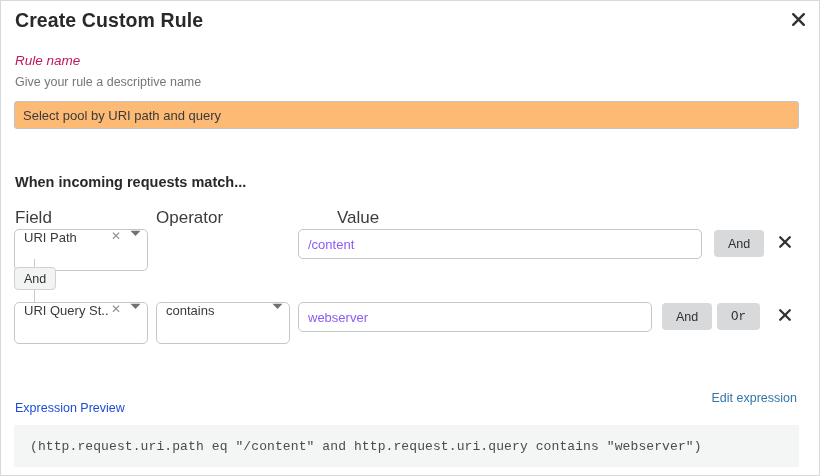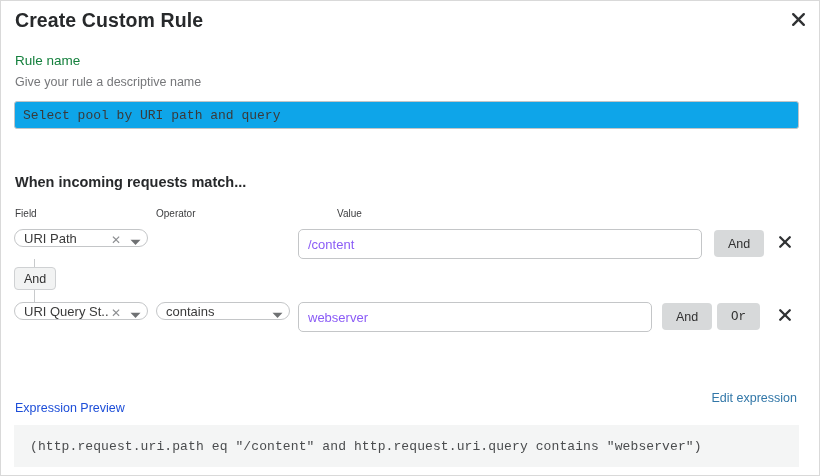--- a/index.html
+++ b/index.html
@@ -49,87 +49,88 @@
     border: none;
     padding: 0;
   }
   .close-btn svg { display:block; }
 
   
   .section-label {
     position: absolute;
     left: 14px;
     font-size: 13.5px;
-    color: #15803d;
+    color: #be185d;
+    font-style: italic;
   }
   .label-rule-name { top: 52px; }
   .hint-text {
     position: absolute;
     left: 14px;
     top: 74px;
     font-size: 12.5px;
     color: #76777a;
   }
   .rule-name-input {
     position: absolute;
     left: 13px;
     top: 100px;
     width: 785px;
     height: 28px;
     box-sizing: border-box;
     border: 1px solid #c2c4c6;
     border-radius: 3px;
-    background: #0ea5e9;
-    font-family: Liberation Mono, monospace;
+    background: #fdba74;
+    font-family: Liberation Sans, sans-serif;
     font-size: 13px;
     color: #3a3a3a;
     padding: 0 8px;
     outline: none;
   }
 
   
   .match-heading {
     position: absolute;
     left: 14px;
     top: 173px;
     font-size: 14.5px;
     font-weight: bold;
     color: #27292b;
   }
 
   
   .col-head {
     position: absolute;
     top: 207px;
-    font-size: 10px;
+    font-size: 17px;
     color: #3c3d3f;
   }
   .col-head.field { left: 14px; }
   .col-head.operator { left: 155px; }
   .col-head.value { left: 297px; margin-left: 39px; }
 
   
   .cond-row {
     position: absolute;
     left: 0;
     width: 820px;
     height: 30px;
   }
   .row-1 { top: 228px; }
   .row-2 { top: 301px; }
 
   .select-box {
     position: absolute;
-    height: 18px;
+    height: 42px;
     box-sizing: border-box;
     border: 1px solid #c4c6c8;
-    border-radius: 14px;
+    border-radius: 5px;
     background: #fff;
     display: flex;
-    align-items: flex-end;
+    align-items: flex-start;
     cursor: pointer;
     font-size: 13px;
     color: #3a3a3a;
   }
   .select-field {
     left: 13px;
     width: 134px;
     padding-left: 9px;
   }
   .select-operator {

